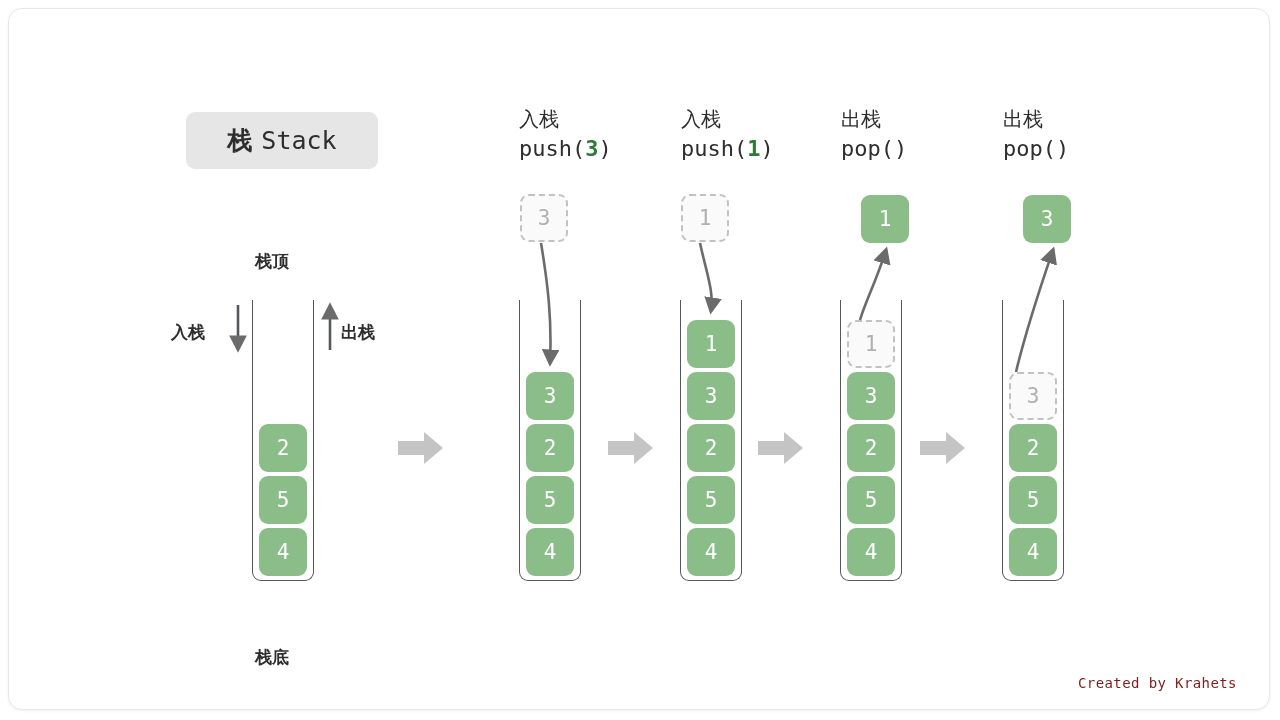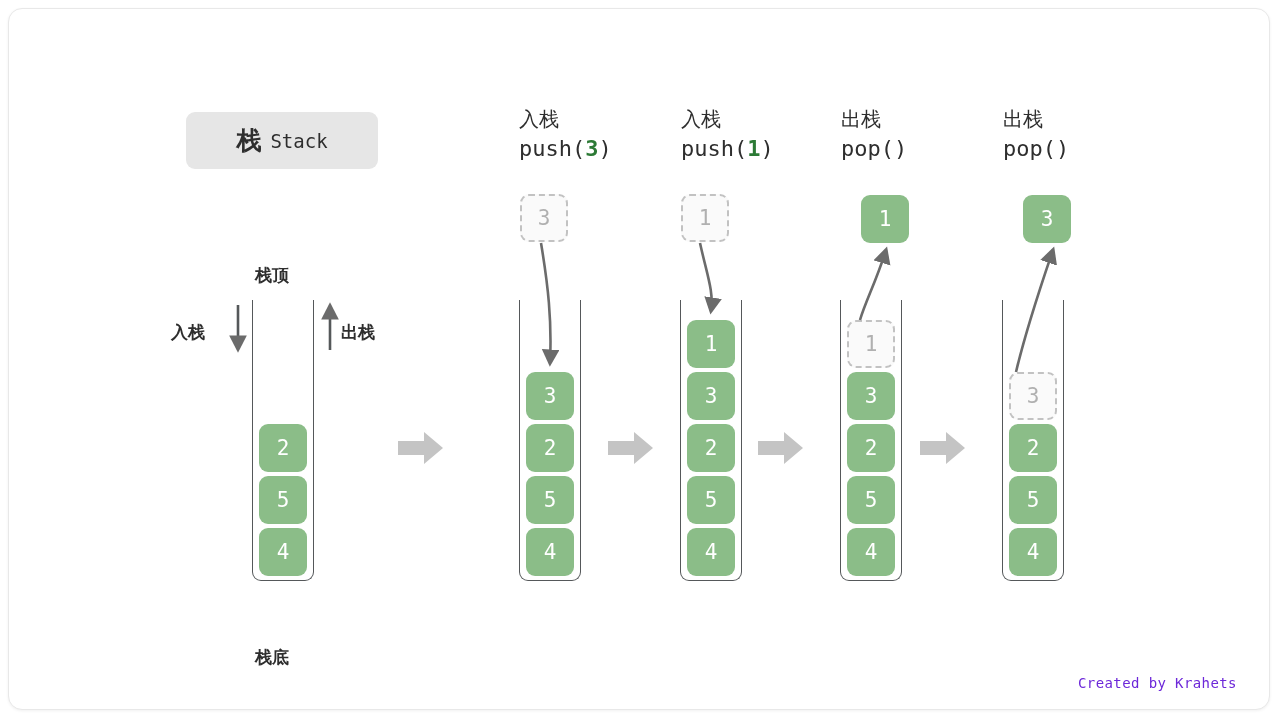--- a/index.html
+++ b/index.html
@@ -32,32 +32,32 @@
     width: 192px; height: 57px;
     background: #e6e6e6;
     border-radius: 9px;
     display: flex; align-items: center; justify-content: center;
     gap: 9px;
     color: #2e2e2e;
   }
   .title-cn { font-size: 25px; font-weight: bold; letter-spacing: 0px; }
   .title-en {
     font-family: "DejaVu Sans Mono", "Liberation Mono", monospace;
-    font-size: 19px; font-weight: normal;
+    font-size: 25px; font-weight: normal;
   }
 
   
   .lbl {
     position: absolute;
     color: #2e2e2e;
     font-weight: bold;
     font-size: 17px;
     white-space: nowrap;
   }
-  .lbl-top   { left: 255px; top: 264px; }
+  .lbl-top   { left: 255px; top: 250px; }
   .lbl-bot   { left: 255px; top: 615px; margin-top: 31px; }
   .lbl-push  { left: 171px; top: 321px; }
   .lbl-pop   { left: 341px; top: 321px; }
 
   
   .col-head {
     position: absolute;
     top: 106px;
     color: #2e2e2e;
     white-space: nowrap;
@@ -109,21 +109,21 @@
   }
   .flow svg { display: block; }
 
   
   .overlay { position: absolute; left: 0; top: 0; width: 1280px; height: 720px; pointer-events: none; }
 
   
   .footer {
     position: absolute;
     left: 1078px; top: 675px;
-    color: #6d28d9;
+    color: #7f1d1d;
     font-family: "DejaVu Sans Mono", "Liberation Mono", monospace;
     font-size: 14px;
     letter-spacing: 0.4px;
     white-space: nowrap;
   }
 </style>
 </head>
 <body>
 
 <div id="canvas">

